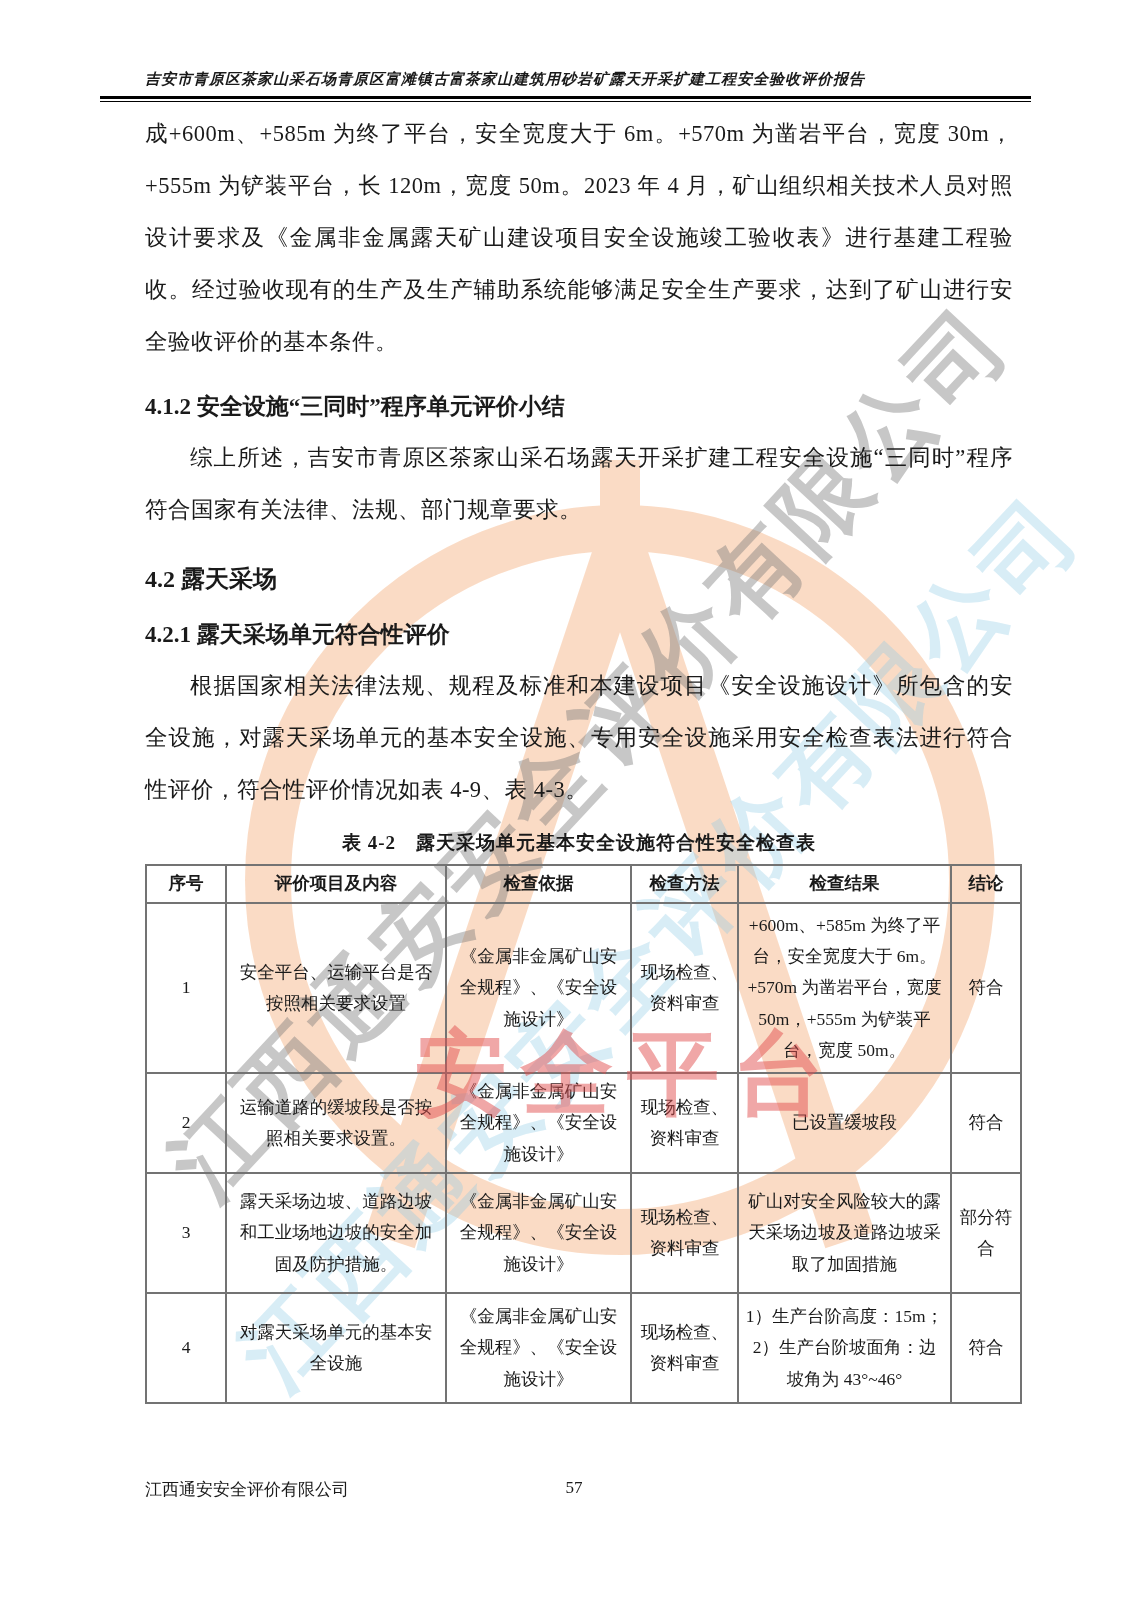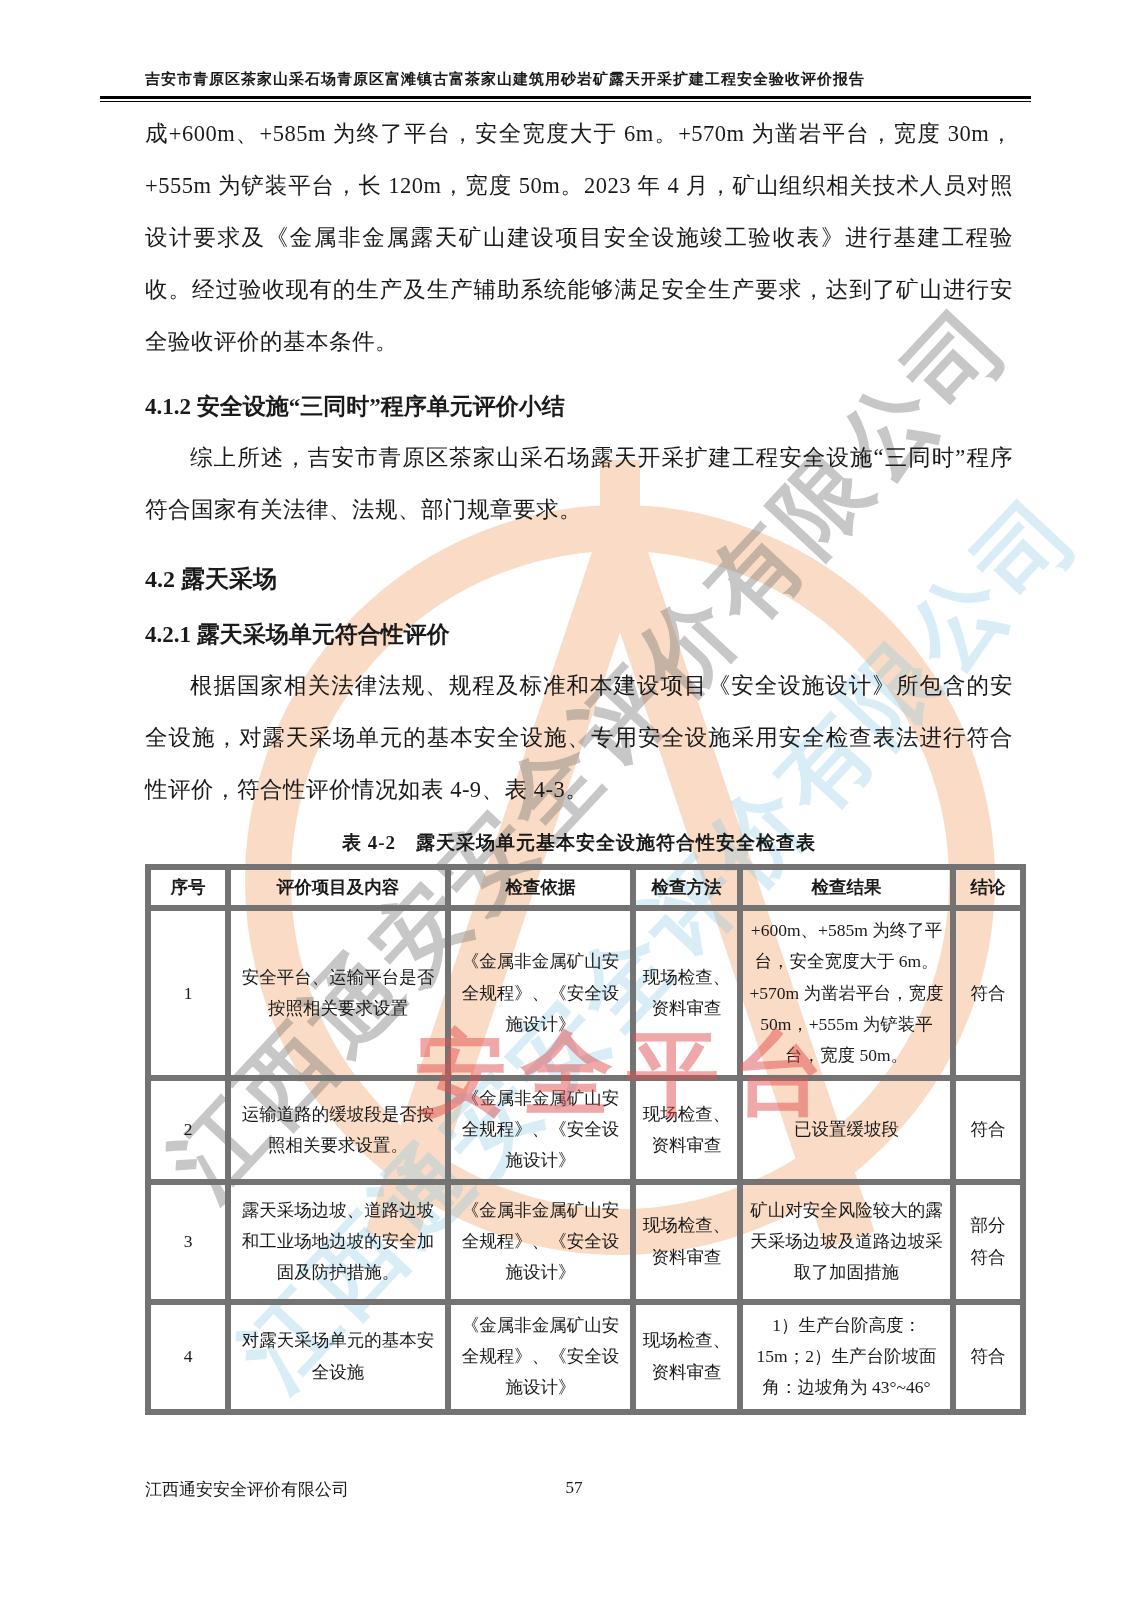--- a/index.html
+++ b/index.html
@@ -29,21 +29,21 @@
     transform:rotate(-47deg);transform-origin:center;
     text-align:center;
   }
   .wm-red{
     left:415px;top:1012px;
     font-size:92px;font-weight:bold;letter-spacing:14px;white-space:nowrap;
     color:rgba(225,80,80,0.50);
   }
   
   .content{position:relative;z-index:1;}
-  .doc-header{margin:0 100px;padding-top:68px;}
+  .doc-header{margin:0 100px;padding-top:68px;font-style:italic;}
   .doc-header .h-title{
     font-size:15px;font-weight:bold;letter-spacing:1px;
     padding-left:45px;line-height:22px;
   }
   .doc-header .h-doc{
     font-size:16px;font-weight:bold;text-align:right;
     line-height:26px;padding-right:42px;
   }
   .h-rule{margin-top:6px;border-top:3px solid #000;border-bottom:1px solid #000;height:2px;}
   .body-area{margin:0 120px 0 145px;width:868px;}
@@ -57,21 +57,21 @@
   h3.sec{font-size:23px;font-weight:bold;margin:22px 0 8px 0;line-height:34px;}
   .tbl-caption{
     font-size:19px;font-weight:bold;text-align:center;
     margin:14px 0 8px 0;letter-spacing:1px;
   }
   table.checklist{
     border-collapse:collapse;table-layout:fixed;
     width:875px;margin-left:0px;background:transparent;
   }
   table.checklist th,table.checklist td{
-    border:6px solid #737373;
+    border:2px solid #737373;
     font-size:17.5px;line-height:1.78;
     text-align:center;vertical-align:middle;
     padding:2px 6px;background:transparent;
     word-break:break-word;
   }
   table.checklist th{font-weight:bold;}
   tr.r-head{height:38px;}
   tr.r-1{height:170px;}
   tr.r-2{height:100px;}
   tr.r-3{height:120px;}

